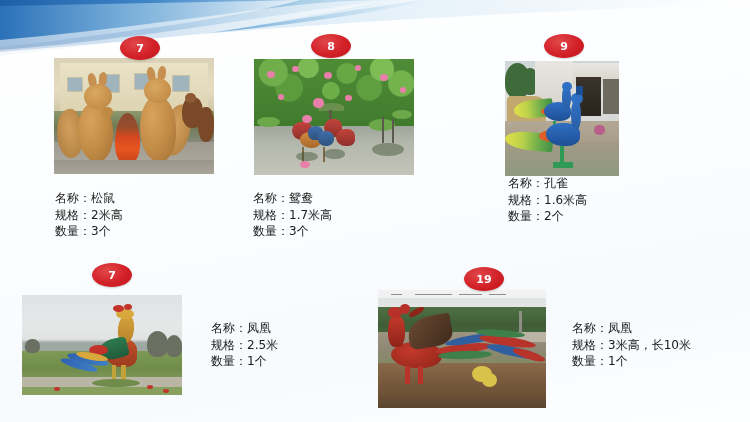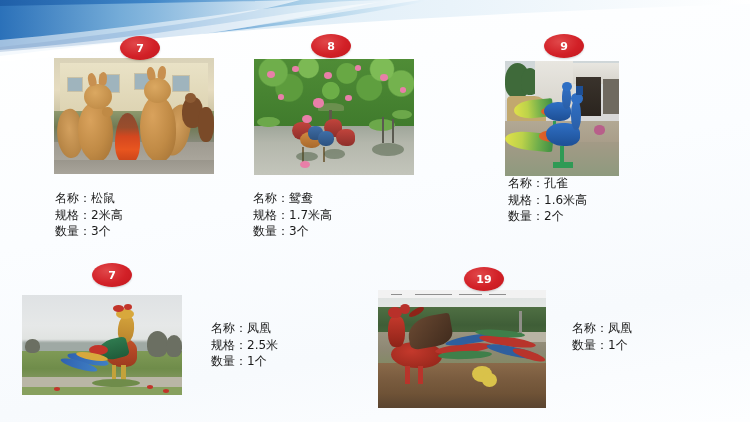--- a/index.html
+++ b/index.html
@@ -376,16 +376,17 @@
       <div class="lyr hp-tailg" style="left:58%; top:34%; width:30%; height:6%; transform:rotate(4deg);"></div>
       <div class="lyr hp-tailr" style="left:80%; top:52%; width:20%; height:7%; transform:rotate(18deg);"></div>
       <div class="lyr hp-yel" style="left:56%; top:64%; width:12%; height:14%;"></div>
       <div class="lyr hp-yel" style="left:62%; top:70%; width:9%;  height:12%;"></div>
       <div class="lyr" style="left:0%; top:88%; width:100%; height:12%; background:linear-gradient(180deg,#6e5236,#5a4430);"></div>
     </div>
   </div>
 
   <div class="caption" style="left:572px; top:320px;">
     <div>名称：凤凰</div>
+    <div>规格：3米高，长10米</div>
     <div>数量：1个</div>
   </div>
 
 </div>
 
 </body></html>

